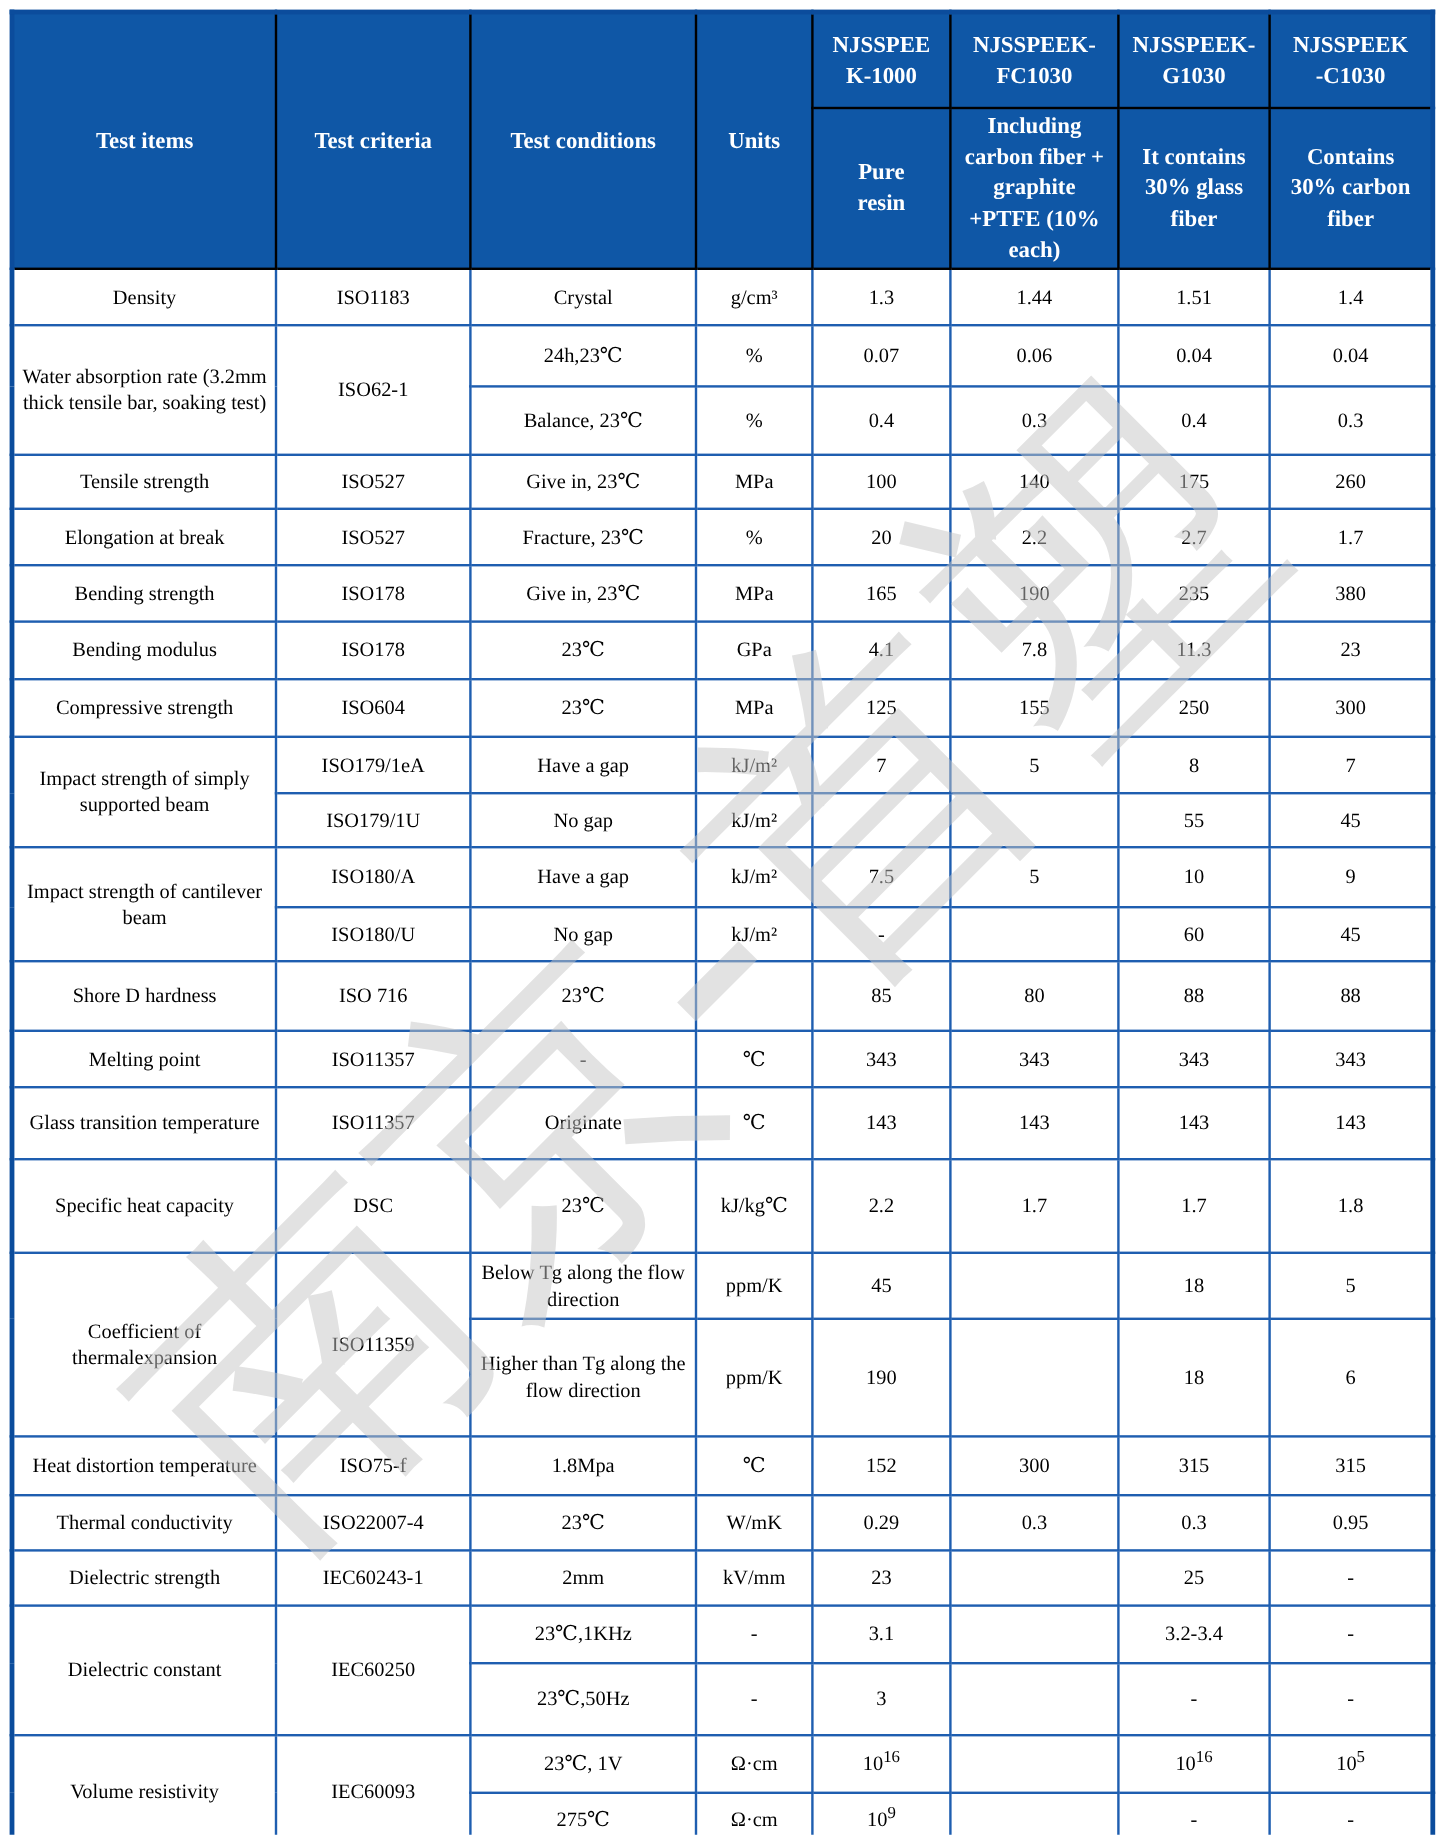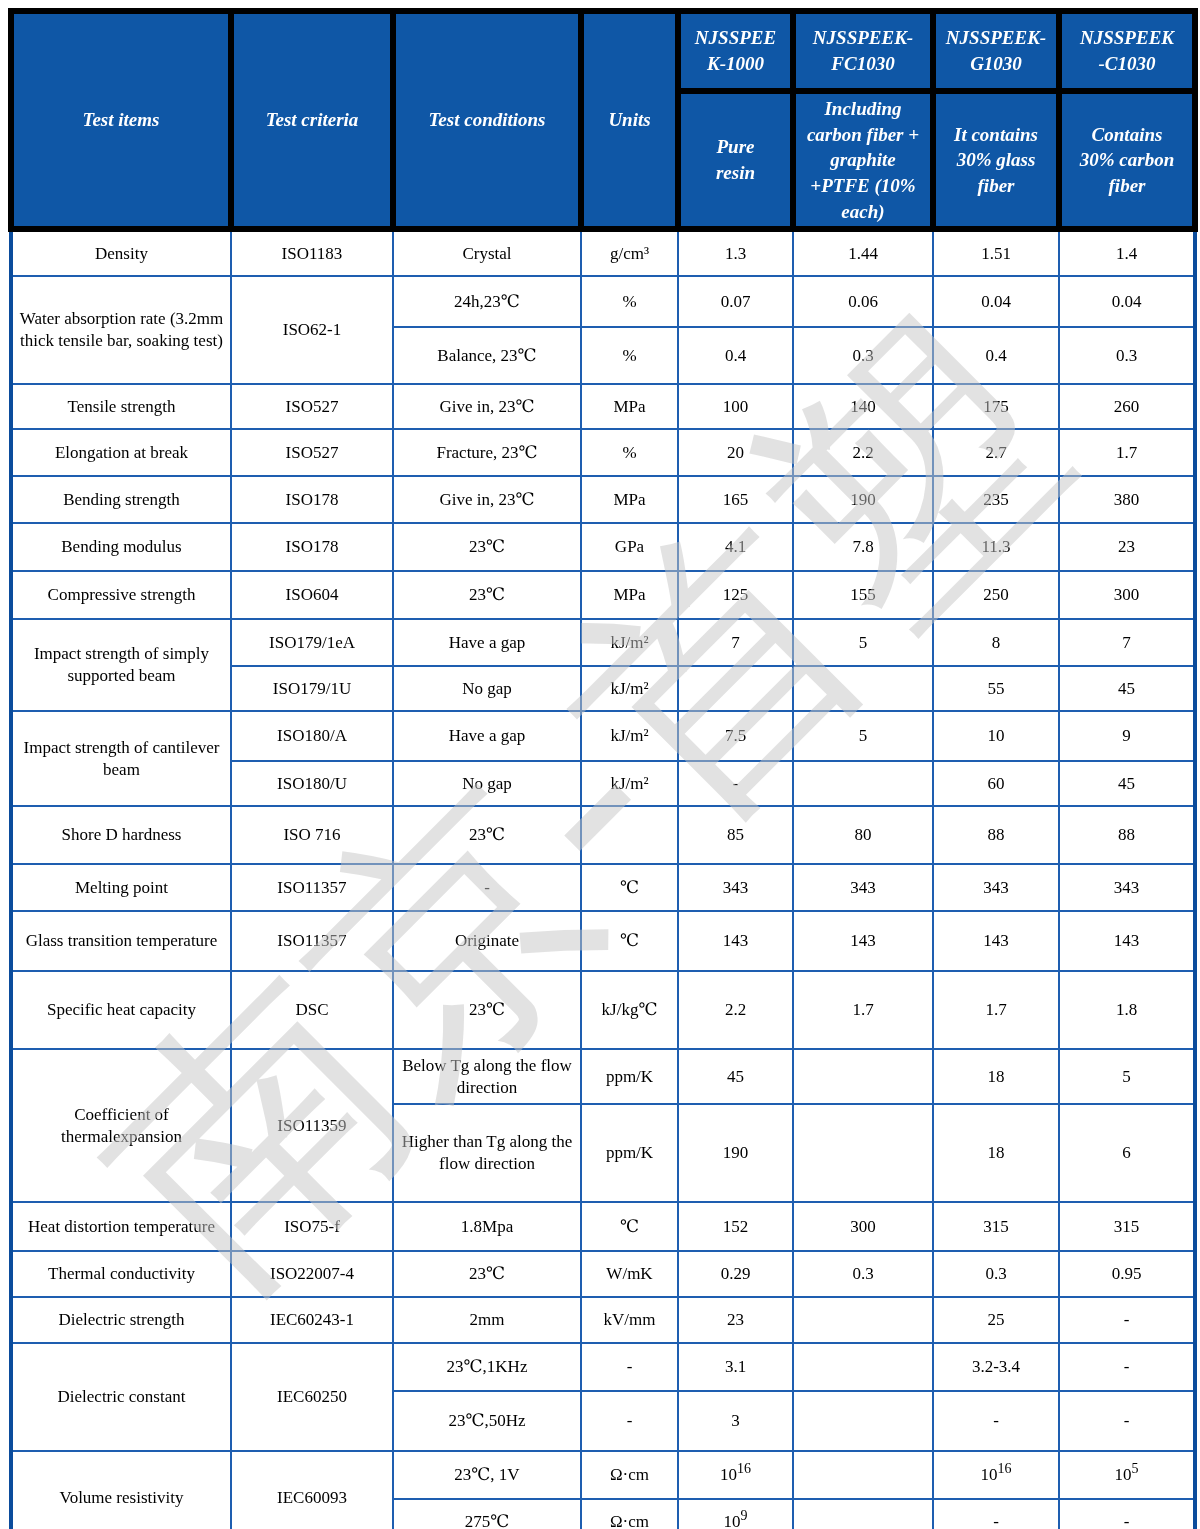--- a/index.html
+++ b/index.html
@@ -8,22 +8,22 @@
     font-family:"Liberation Serif","DejaVu Serif",serif;
   }
   .page{position:absolute;inset:0;overflow:hidden;}
   table.props{
     position:absolute;left:8px;top:8px;width:1184px;
     border-collapse:collapse;table-layout:fixed;
     border:4px solid #0b4c9c;
   }
   th{
     background:#0f57a6;color:#ffffff;font-weight:bold;font-size:19px;
-    border:6px solid #000000;text-align:center;vertical-align:middle;
-    white-space:pre-line;line-height:1.35;padding:2px 4px;font-style:italic;
+    border:2px solid #000000;text-align:center;vertical-align:middle;
+    white-space:pre-line;line-height:1.35;padding:2px 4px;
   }
   tr.name-row{height:80px;}
   tr.desc-row{height:123px;}
   td{
     border:2px solid #1e5eb0;background:#ffffff;color:#000000;
     font-size:17px;text-align:center;vertical-align:middle;
     padding:2px 5px;line-height:1.3;
   }
   td sup{font-size:14px;line-height:0;}
   .watermark{

